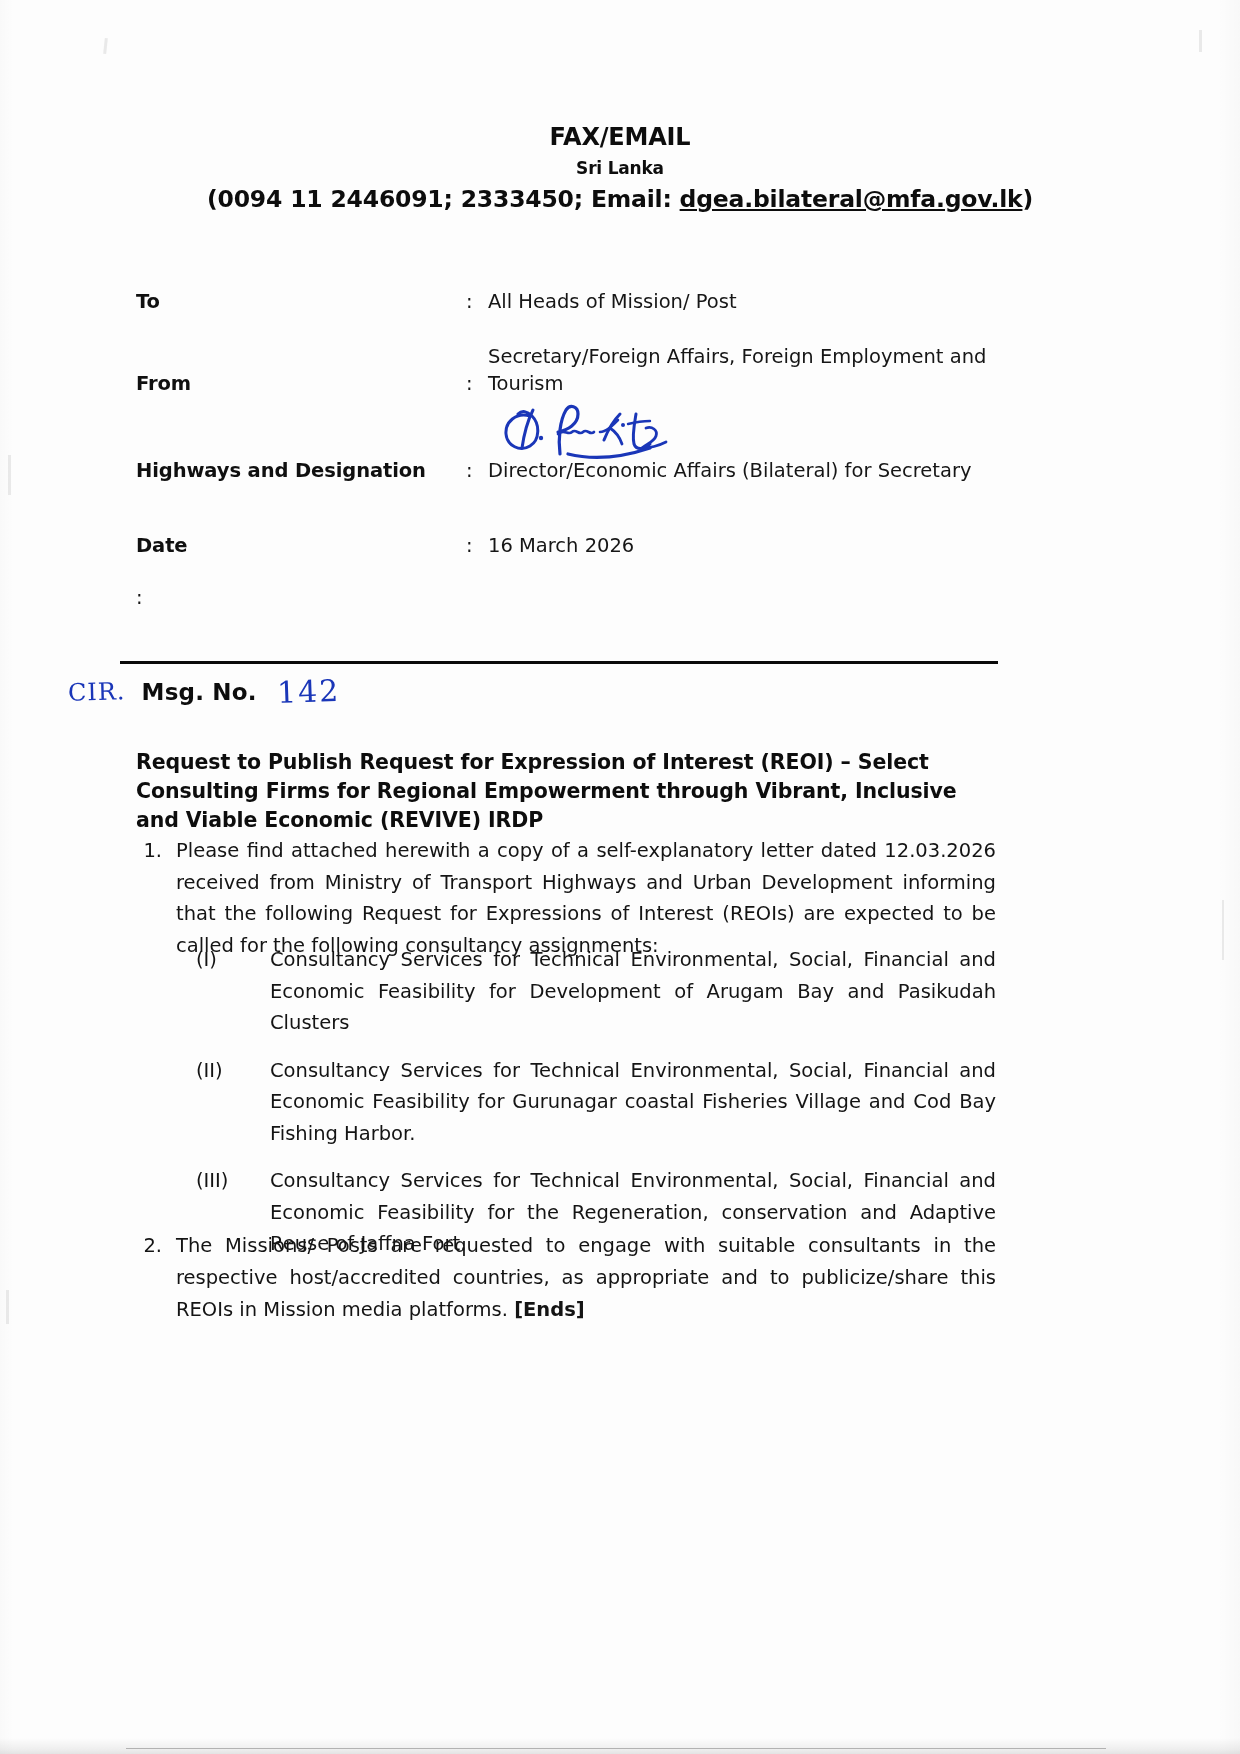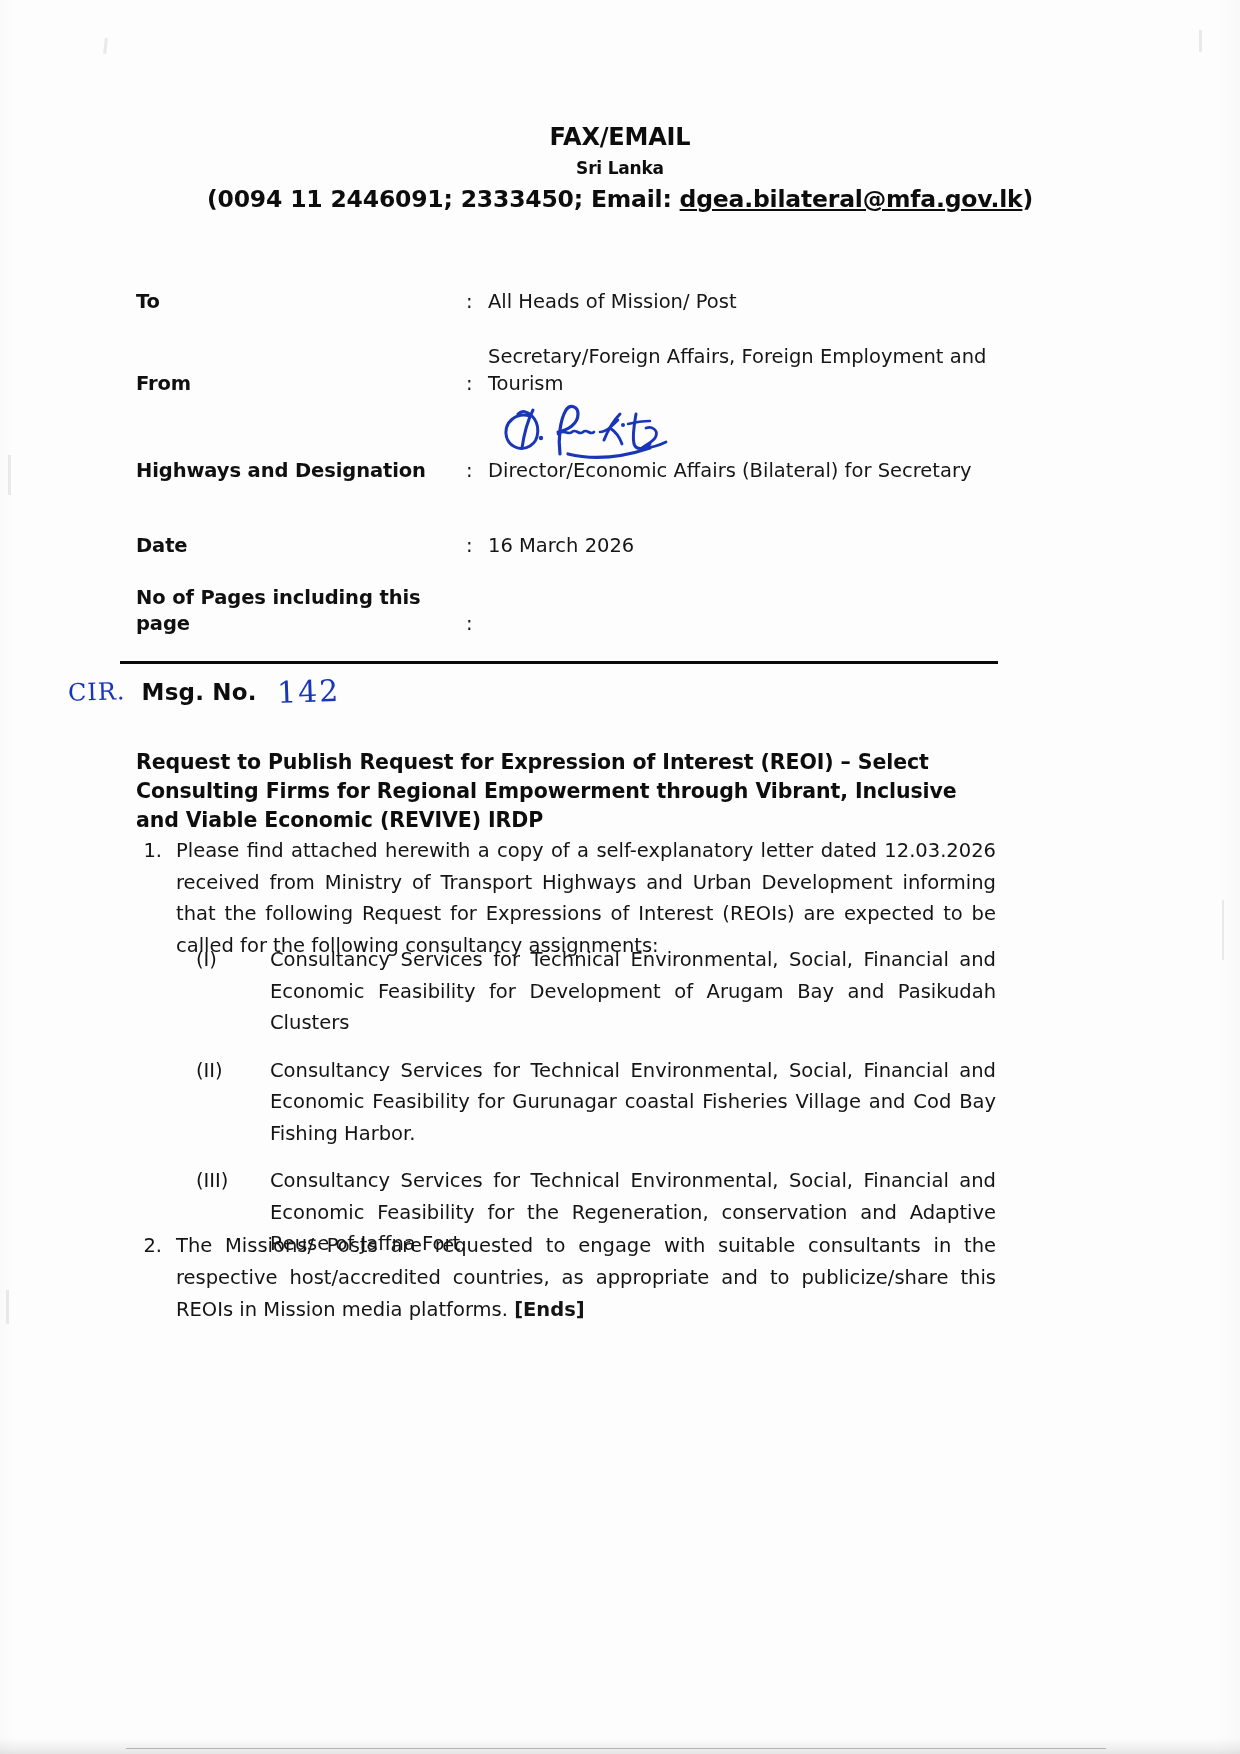--- a/index.html
+++ b/index.html
@@ -268,21 +268,20 @@
       <div class="meta-value">Director/Economic Affairs (Bilateral) for Secretary</div>
     </div>
 
     <div class="meta-row row-date">
       <div class="meta-label">Date</div>
       <div class="meta-colon">:</div>
       <div class="meta-value">16 March 2026</div>
     </div>
 
     <div class="meta-row row-pages">
-      <div class="meta-label">No of Pages including this page</div>
       <div class="meta-colon">:</div>
     </div>
   </div>
 
   <svg class="signature" viewBox="0 0 215 62">
     <g fill="none" stroke="#1a36b8" stroke-linecap="round" stroke-linejoin="round">
 
       <path d="M30 14 C16 10, 5 20, 6 32 C7 44, 20 50, 30 44 C40 38, 40 22, 32 14 C27 9, 22 8, 18 12" stroke-width="3"></path>
       <path d="M33 8 C28 18, 24 32, 22 46" stroke-width="3"></path>
 

